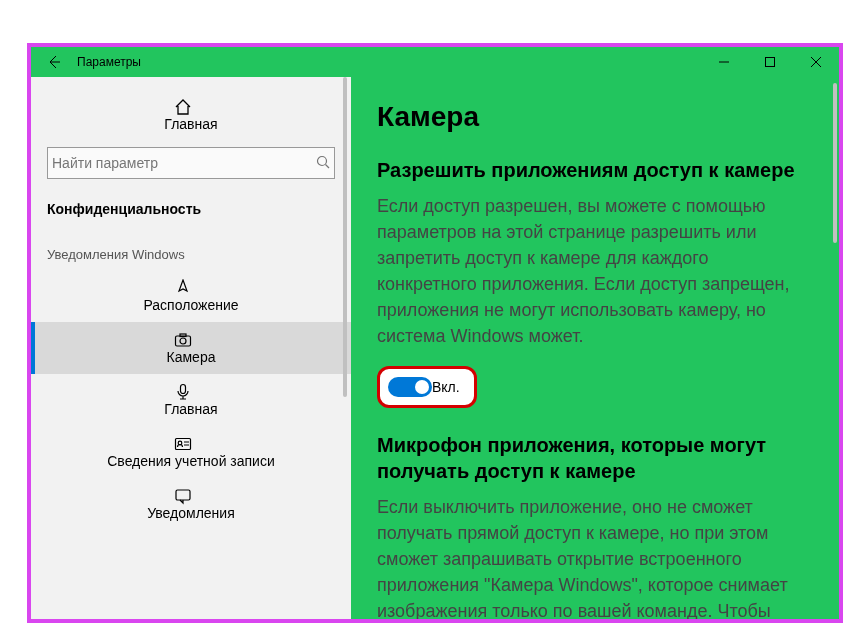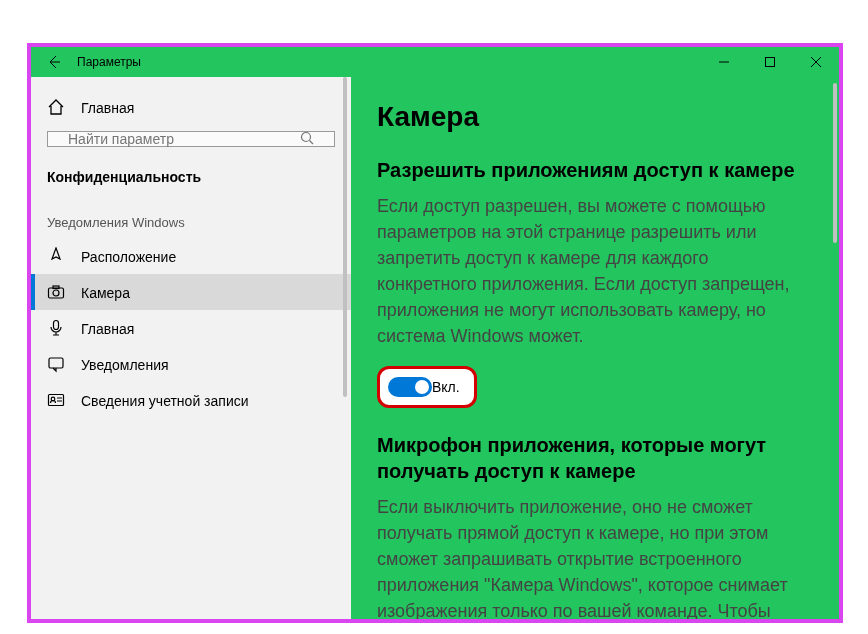--- a/index.html
+++ b/index.html
@@ -63,41 +63,42 @@
   .sidebar {
     width: 320px;
     background: #f2f2f2;
     padding: 12px 0 0 0;
     display: flex;
     flex-direction: column;
     overflow: hidden;
   }
   .sidebar-row {
     display: flex;
-    align-items: flex-end;
+    align-items: center;
     padding: 9px 16px;
     font-size: 14px;
     color: #000;
     cursor: pointer;
     position: relative;
+    flex-direction: column;
   }
   .sidebar-row .ic {
     width: 18px;
     height: 18px;
     margin-right: 16px;
     flex: 0 0 auto;
   }
   .searchbox {
     margin: 6px 16px 10px 16px;
-    height: 16px;
+    height: 32px;
     border: 1px solid #999;
     background: #fafafa;
     display: flex;
     align-items: center;
-    padding: 0 20px;
+    padding: 0 4px;
     font-size: 14px;
     color: #767676;
     justify-content: space-between;
   }
   .sidebar-section {
     font-size: 13px;
     color: #555;
     padding: 18px 16px 8px 16px;
   }
   .sidebar-current {
@@ -271,35 +272,35 @@
           <svg width="18" height="18" viewBox="0 0 18 18">
               <rect x="6.5" y="1.5" width="5" height="9" rx="2.5" stroke="#000" stroke-width="1.2" fill="none"></rect>
               <path d="M4 8 A5 5 0 0 0 14 8 M9 13 V16 M6 16 H12" stroke="#000" stroke-width="1.2" fill="none"></path>
             </svg>
         </span>
         <span>Главная</span>
       </div>
       <div class="sidebar-row">
         <span class="ic">
           <svg width="18" height="18" viewBox="0 0 18 18">
-              <rect x="2" y="3" width="14" height="10" rx="1.5" stroke="#000" stroke-width="1.2" fill="none"></rect>
-              <path d="M6 13 L9 16 L9 13" stroke="#000" stroke-width="1.2" fill="none"></path>
-            </svg>
-        </span>
-        <span>Уведомления</span>
-      </div>
-      <div class="sidebar-row">
-        <span class="ic">
-          <svg width="18" height="18" viewBox="0 0 18 18">
               <rect x="1.5" y="3.5" width="15" height="11" rx="1" stroke="#000" stroke-width="1.2" fill="none"></rect>
               <circle cx="6" cy="8" r="1.8" stroke="#000" stroke-width="1.2" fill="none"></circle>
               <path d="M3.5 12 A2.5 2.5 0 0 1 8.5 12 M10 7 H15 M10 10 H15" stroke="#000" stroke-width="1.2" fill="none"></path>
             </svg>
         </span>
         <span>Сведения учетной записи</span>
+      </div>
+      <div class="sidebar-row">
+        <span class="ic">
+          <svg width="18" height="18" viewBox="0 0 18 18">
+              <rect x="2" y="3" width="14" height="10" rx="1.5" stroke="#000" stroke-width="1.2" fill="none"></rect>
+              <path d="M6 13 L9 16 L9 13" stroke="#000" stroke-width="1.2" fill="none"></path>
+            </svg>
+        </span>
+        <span>Уведомления</span>
       </div>
     </div>
 
     <div class="side-scroll">
       <div class="st"></div>
     </div>
 
     <div class="main">
       <h1>Камера</h1>
       <h2>Разрешить приложениям доступ к камере</h2>

